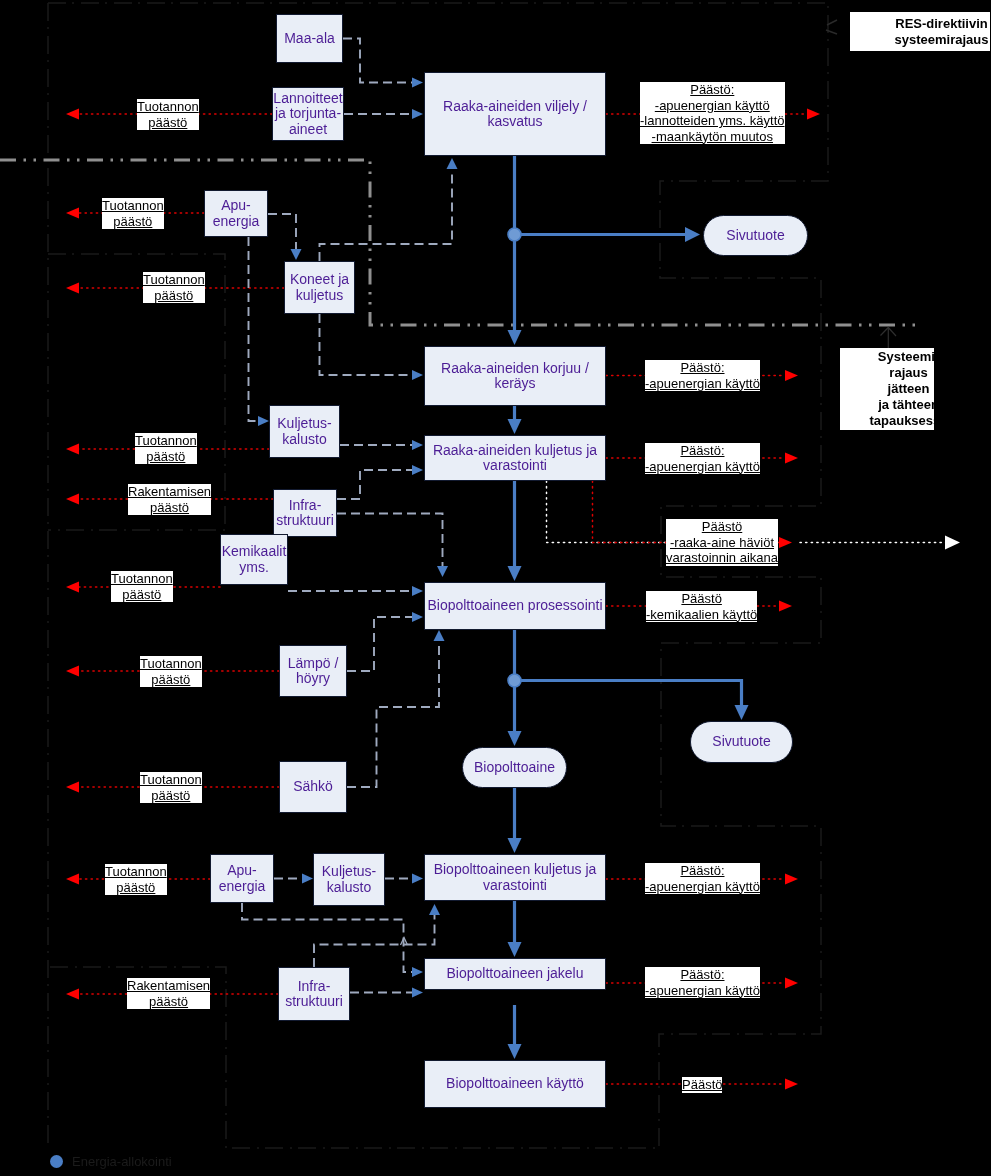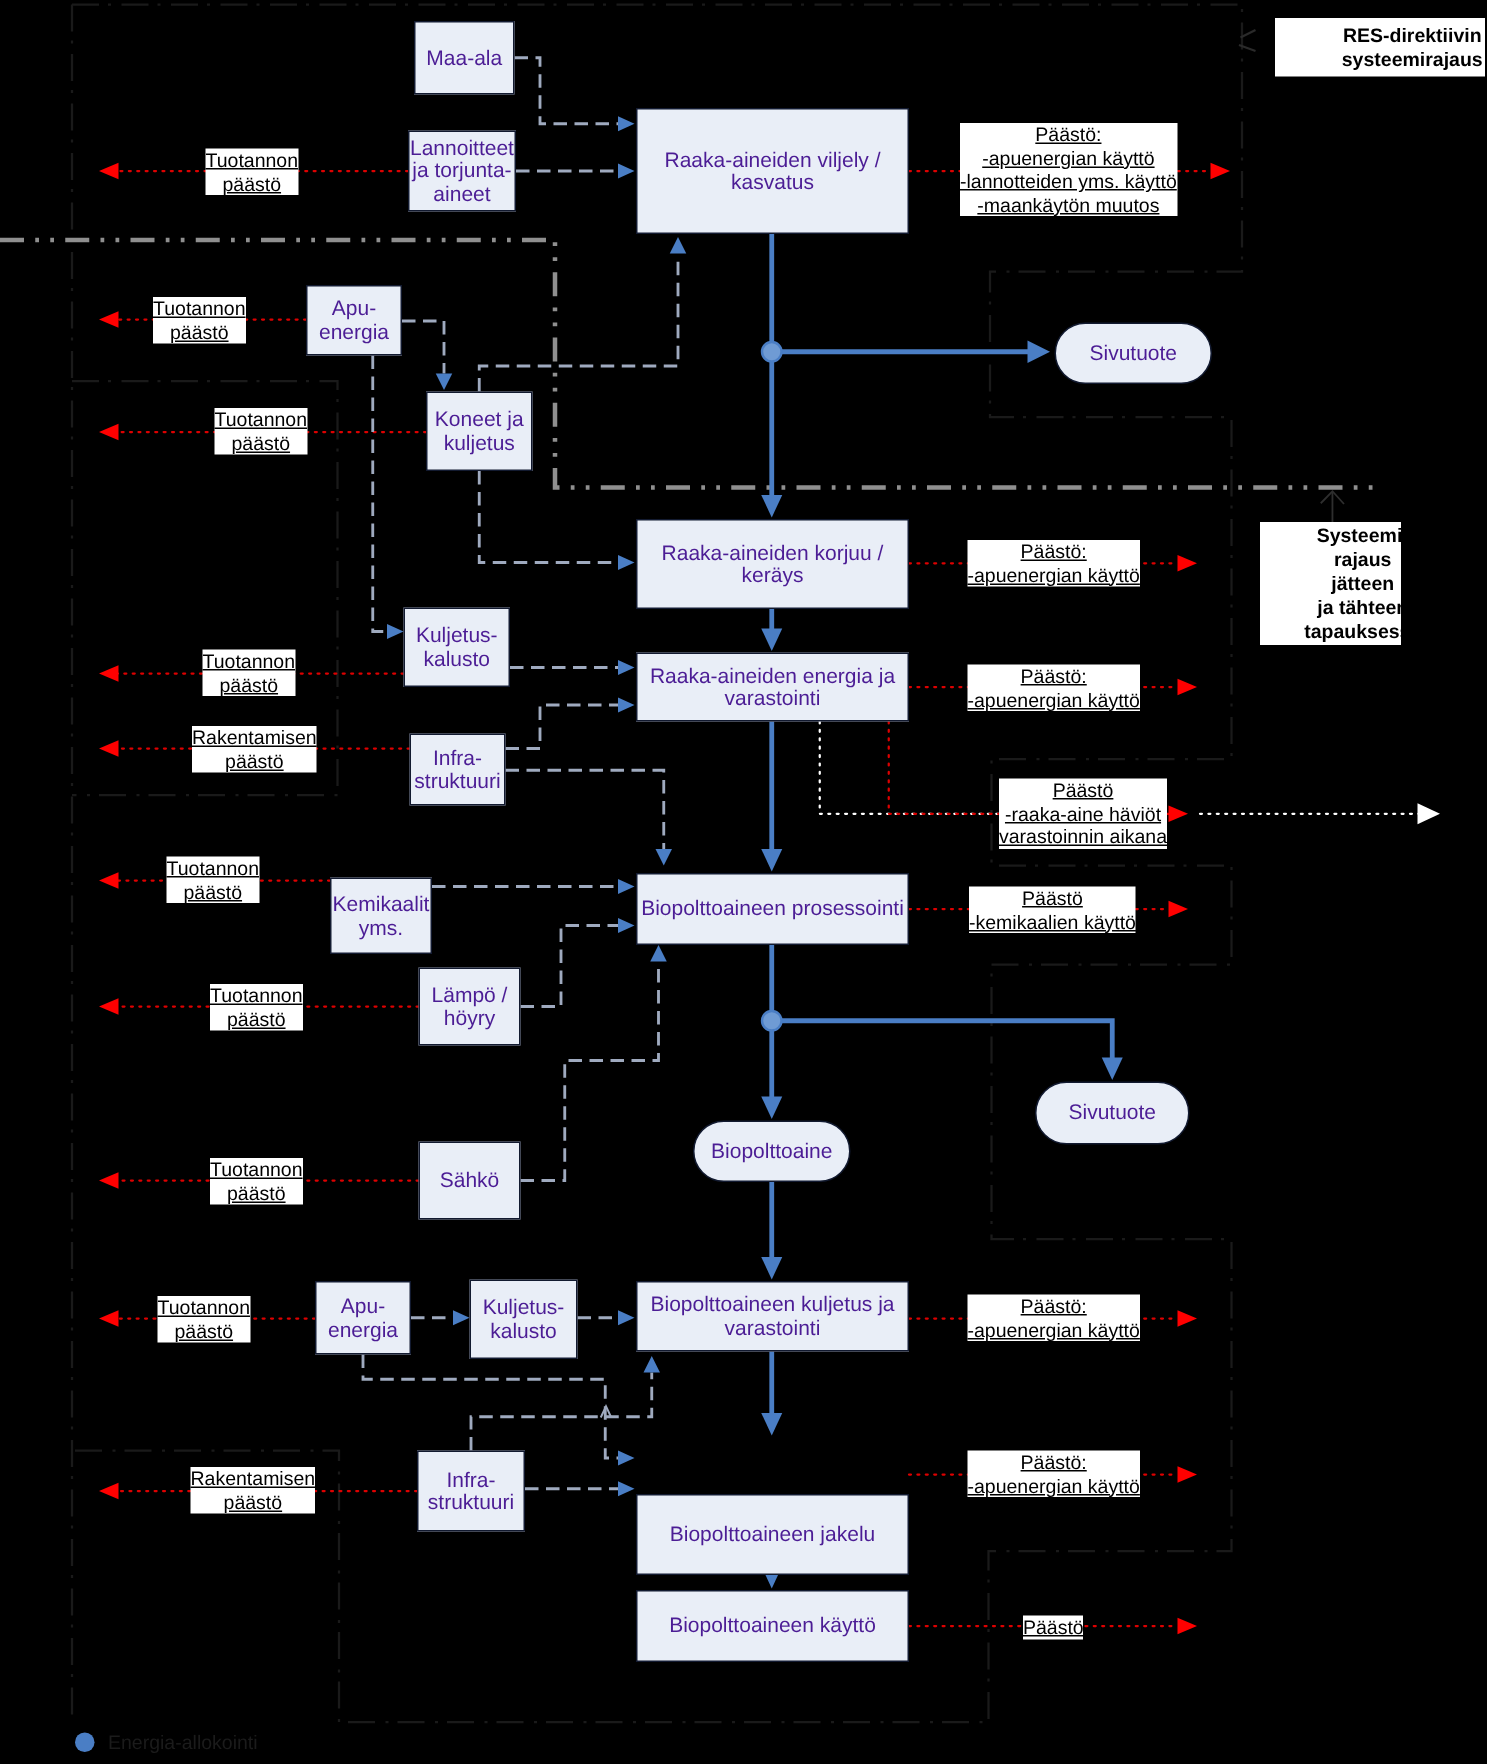--- a/index.html
+++ b/index.html
@@ -206,40 +206,40 @@
 <div class="node" style="left:424px;top:72px;width:182px;height:84px">Raaka-aineiden viljely /
 kasvatus</div>
 <div class="node" style="left:204px;top:190px;width:64px;height:47px">Apu-
 energia</div>
 <div class="node" style="left:284px;top:261px;width:71px;height:53px">Koneet ja
 kuljetus</div>
 <div class="node" style="left:424px;top:346px;width:182px;height:60px">Raaka-aineiden korjuu /
 keräys</div>
 <div class="node" style="left:269px;top:405px;width:71px;height:53px">Kuljetus-
 kalusto</div>
-<div class="node" style="left:424px;top:435px;width:182px;height:46px">Raaka-aineiden energia ja
+<div class="node" style="left:424px;top:435px;width:182px;height:46px">Raaka-aineiden kuljetus ja
 varastointi</div>
 <div class="node" style="left:273px;top:489px;width:64px;height:48px">Infra-
 struktuuri</div>
-<div class="node" style="left:220px;top:585px;width:68px;height:51px">Kemikaalit
+<div class="node" style="left:220px;top:534px;width:68px;height:51px">Kemikaalit
 yms.</div>
 <div class="node" style="left:424px;top:582px;width:182px;height:48px">Biopolttoaineen prosessointi</div>
 <div class="node" style="left:279px;top:645px;width:68px;height:52px">Lämpö /
 höyry</div>
 <div class="node" style="left:279px;top:761px;width:68px;height:52px">Sähkö</div>
 <div class="node pill" style="left:462px;top:747px;width:105px;height:41px">Biopolttoaine</div>
 <div class="node" style="left:210px;top:854px;width:64px;height:49px">Apu-
 energia</div>
 <div class="node" style="left:313px;top:853px;width:72px;height:53px">Kuljetus-
 kalusto</div>
 <div class="node" style="left:424px;top:854px;width:182px;height:47px">Biopolttoaineen kuljetus ja
 varastointi</div>
 <div class="node" style="left:278px;top:967px;width:72px;height:54px">Infra-
 struktuuri</div>
-<div class="node" style="left:424px;top:996px;width:182px;height:54px">Biopolttoaineen jakelu</div>
+<div class="node" style="left:424px;top:958px;width:182px;height:32px">Biopolttoaineen jakelu</div>
 <div class="node" style="left:424px;top:1060px;width:182px;height:48px">Biopolttoaineen käyttö</div>
 <div class="node pill" style="left:703px;top:215px;width:105px;height:41px">Sivutuote</div>
 <div class="node pill" style="left:690px;top:721px;width:103px;height:42px">Sivutuote</div>
 <div class="lab" style="left:137px;top:99px">Tuotannon
 päästö</div>
 <div class="lab" style="left:102px;top:198px">Tuotannon
 päästö</div>
 <div class="lab" style="left:143px;top:272px">Tuotannon
 päästö</div>
 <div class="lab" style="left:135px;top:433px">Tuotannon

